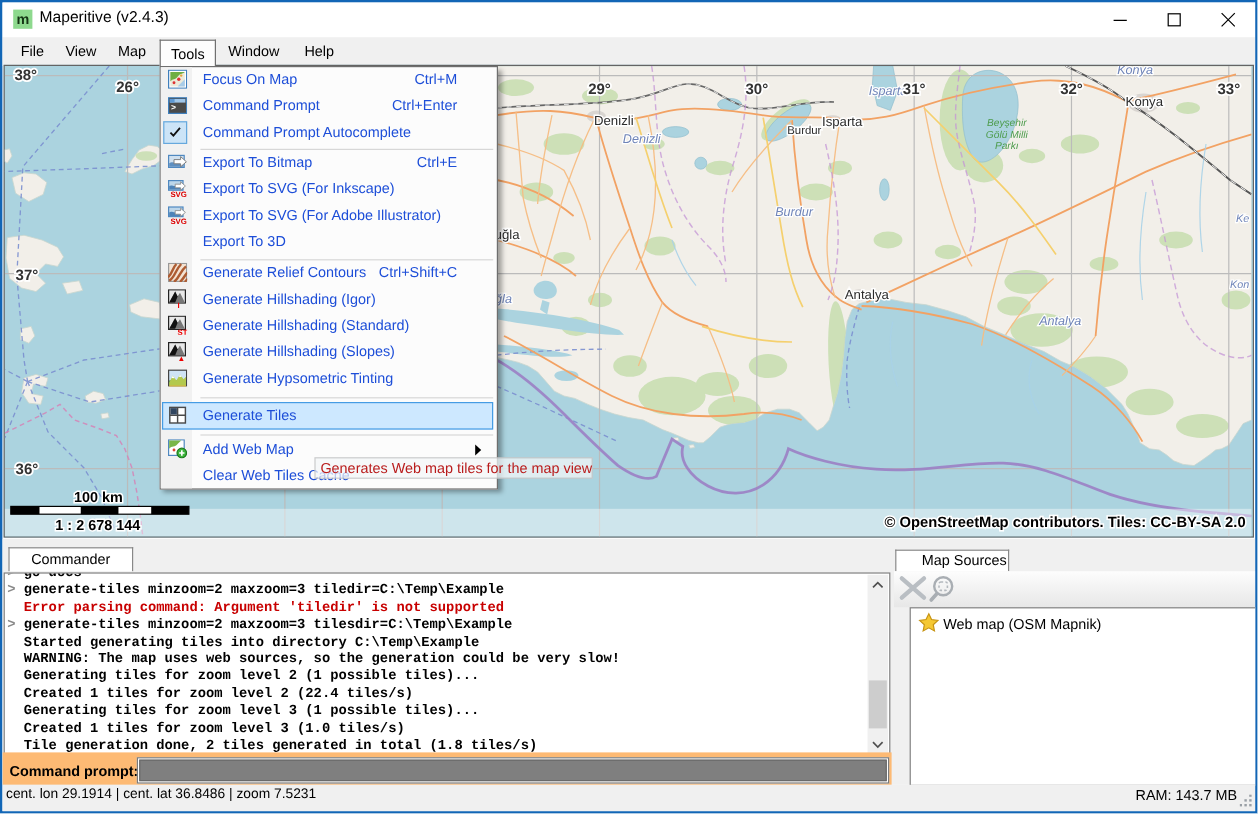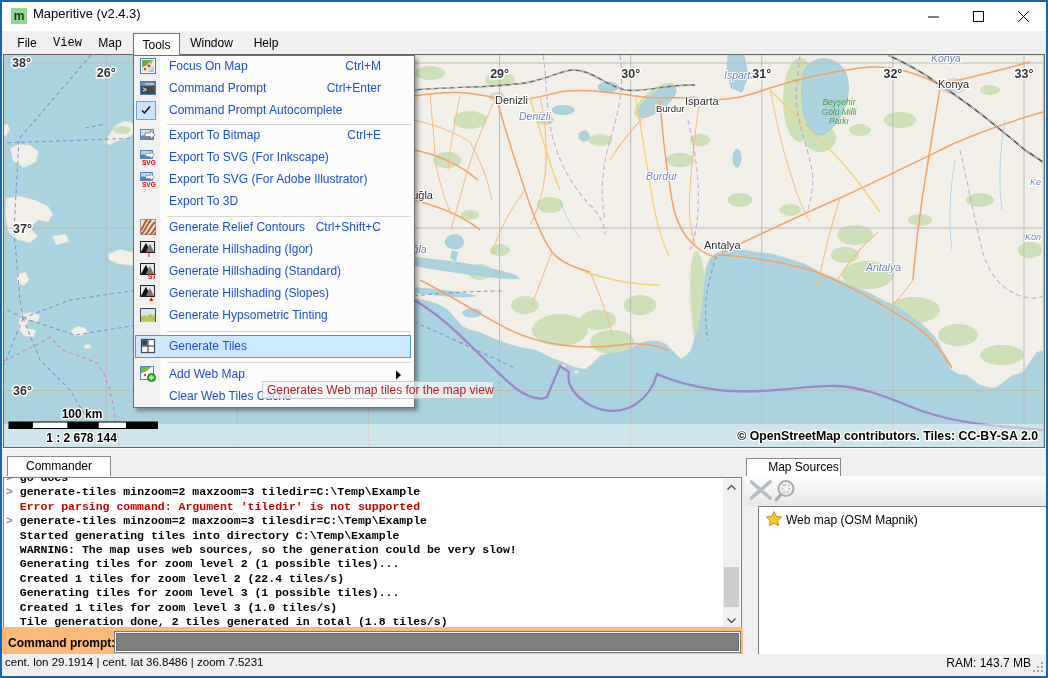--- a/index.html
+++ b/index.html
@@ -70,21 +70,21 @@
       </svg>
     <svg class="capbtn" style="right:45px" width="45" height="29" viewBox="0 0 45 29">
         <rect x="17.5" y="9.5" width="10" height="10" fill="none" stroke="#000" stroke-width="1"></rect>
       </svg>
     <svg class="capbtn" style="right:0px" width="45" height="29" viewBox="0 0 45 29">
         <path d="M17 9 L28 20 M28 9 L17 20" stroke="#000" stroke-width="1" fill="none"></path>
       </svg>
   </div>
   <div id="menubar">
     <div class="mb" style="left:6px;width:38px;">File</div>
-    <div class="mb" style="left:44px;width:43px;font-family:Liberation Mono, monospace;">View</div>
+    <div class="mb" style="left:44px;width:43px;">View</div>
     <div class="mb" style="left:87px;width:42px;">Map</div>
     <div class="mb" style="left:178px;width:63px;">Window</div>
     <div class="mb" style="left:241px;width:46px;">Help</div>
   </div>
   <div id="mbtools">Tools</div>
   <div id="mappanel">
     <svg width="1039" height="392" viewBox="4 55 1039 392" style="position:absolute;left:0;top:0">
 <rect x="4" y="55" width="1039" height="392" fill="#abd3df"></rect>
 <defs>
           <clipPath id="landclip">

